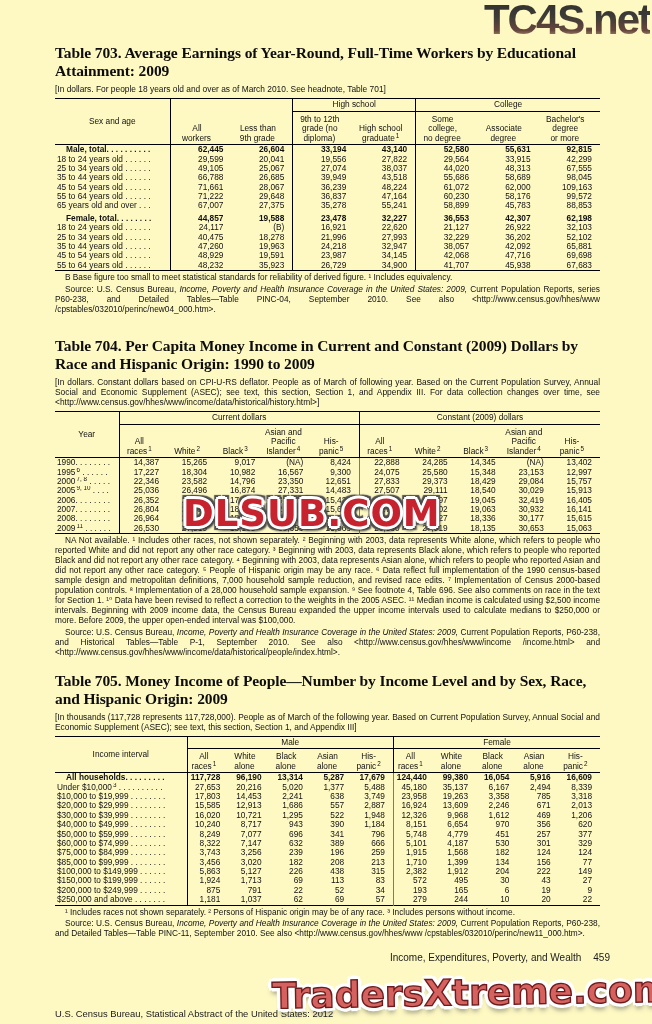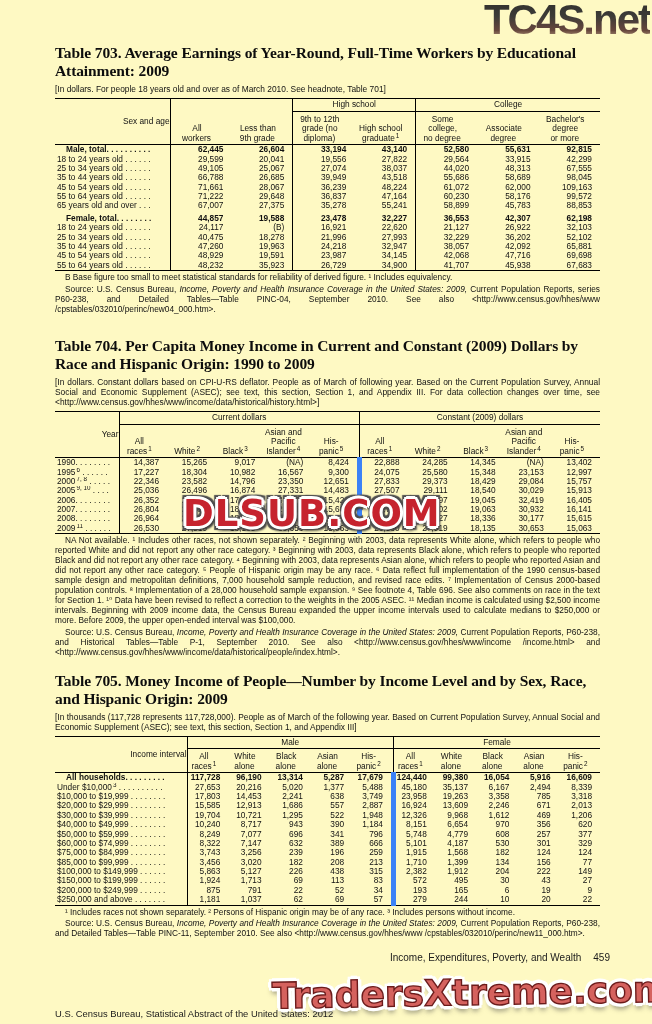--- a/index.html
+++ b/index.html
@@ -13,31 +13,31 @@
   .fnote{font-size:8.3px;line-height:1.2;margin:2px 0 0 0;text-align:justify;text-indent:10px;}
   .it{font-style:italic;}
   
   table{border-collapse:collapse;width:100%;table-layout:fixed;font-size:8.3px;margin:0;}
   .dtable{border-top:1.5px solid #000;border-bottom:1.5px solid #000;}
   thead{border-bottom:1px solid #000;}
   th{font-weight:400;vertical-align:bottom;text-align:center;padding:3px 8px 1px 0;line-height:1.15;}
   th span{white-space:pre-line;}
   th.grp{text-align:center;border-bottom:1px solid #000;padding:1px 0;vertical-align:middle;}
   th.nog{border-bottom:none;}
-  th.lblh{vertical-align:middle;text-align:right;padding:0;}
+  th.lblh{vertical-align:middle;text-align:center;padding:0;}
   td{padding:0 8px 0 0;text-align:right;line-height:1.13;white-space:nowrap;vertical-align:bottom;}
   td.lbl{text-align:left;padding:0 0 0 2px;overflow:hidden;}
   tr.b td{font-weight:700;}
   tr.g td{padding-top:3px;}
   sup{font-size:6.3px;vertical-align:baseline;position:relative;top:-2.8px;line-height:0;margin-left:1px;}
   .sepL{border-left:1px solid #000;}
   .sepR{border-right:1px solid #000;}
   
   #t703 td.v2,#t703 td.v4{border-left:1px solid #000;}
-  #t704 td.v5,#t705 td.v5{border-left:5px solid #3b82f6;}
+  #t704 td.v5,#t705 td.v5{border-left:1px solid #3b82f6;}
   #t703 td.lbl,#t704 td.lbl,#t705 td.lbl{border-right:1px solid #000;}
   
   .sec704{margin-top:22px;}
   .sec705{margin-top:14px;}
   
   .foot-right{position:absolute;top:952px;right:42px;font-size:10px;color:#1a1a1a;}
   .foot-right .pg{margin-left:12px;}
   .credit{position:absolute;top:1008px;left:55px;font-size:9.4px;color:#1a1a1a;}
   
   .wm-tc4s{position:absolute;top:-4px;right:2px;font-size:42px;font-weight:800;letter-spacing:-2px;
@@ -493,21 +493,21 @@
             <td class="v v3">557</td>
             <td class="v v4">2,887</td>
             <td class="v v5">16,924</td>
             <td class="v v6">13,609</td>
             <td class="v v7">2,246</td>
             <td class="v v8">671</td>
             <td class="v v9">2,013</td>
           </tr>
           <tr>
             <td class="lbl"><span>$30,000 to $39,999</span><span> . . . . . . . .</span></td>
-            <td class="v v0">19,704</td>
+            <td class="v v0">16,020</td>
             <td class="v v1">10,721</td>
             <td class="v v2">1,295</td>
             <td class="v v3">522</td>
             <td class="v v4">1,948</td>
             <td class="v v5">12,326</td>
             <td class="v v6">9,968</td>
             <td class="v v7">1,612</td>
             <td class="v v8">469</td>
             <td class="v v9">1,206</td>
           </tr>
@@ -526,21 +526,21 @@
           </tr>
           <tr>
             <td class="lbl"><span>$50,000 to $59,999</span><span> . . . . . . . .</span></td>
             <td class="v v0">8,249</td>
             <td class="v v1">7,077</td>
             <td class="v v2">696</td>
             <td class="v v3">341</td>
             <td class="v v4">796</td>
             <td class="v v5">5,748</td>
             <td class="v v6">4,779</td>
-            <td class="v v7">608</td>
+            <td class="v v7">451</td>
             <td class="v v8">257</td>
             <td class="v v9">377</td>
           </tr>
           <tr>
             <td class="lbl"><span>$60,000 to $74,999</span><span> . . . . . . . .</span></td>
             <td class="v v0">8,322</td>
             <td class="v v1">7,147</td>
             <td class="v v2">632</td>
             <td class="v v3">389</td>
             <td class="v v4">666</td>

